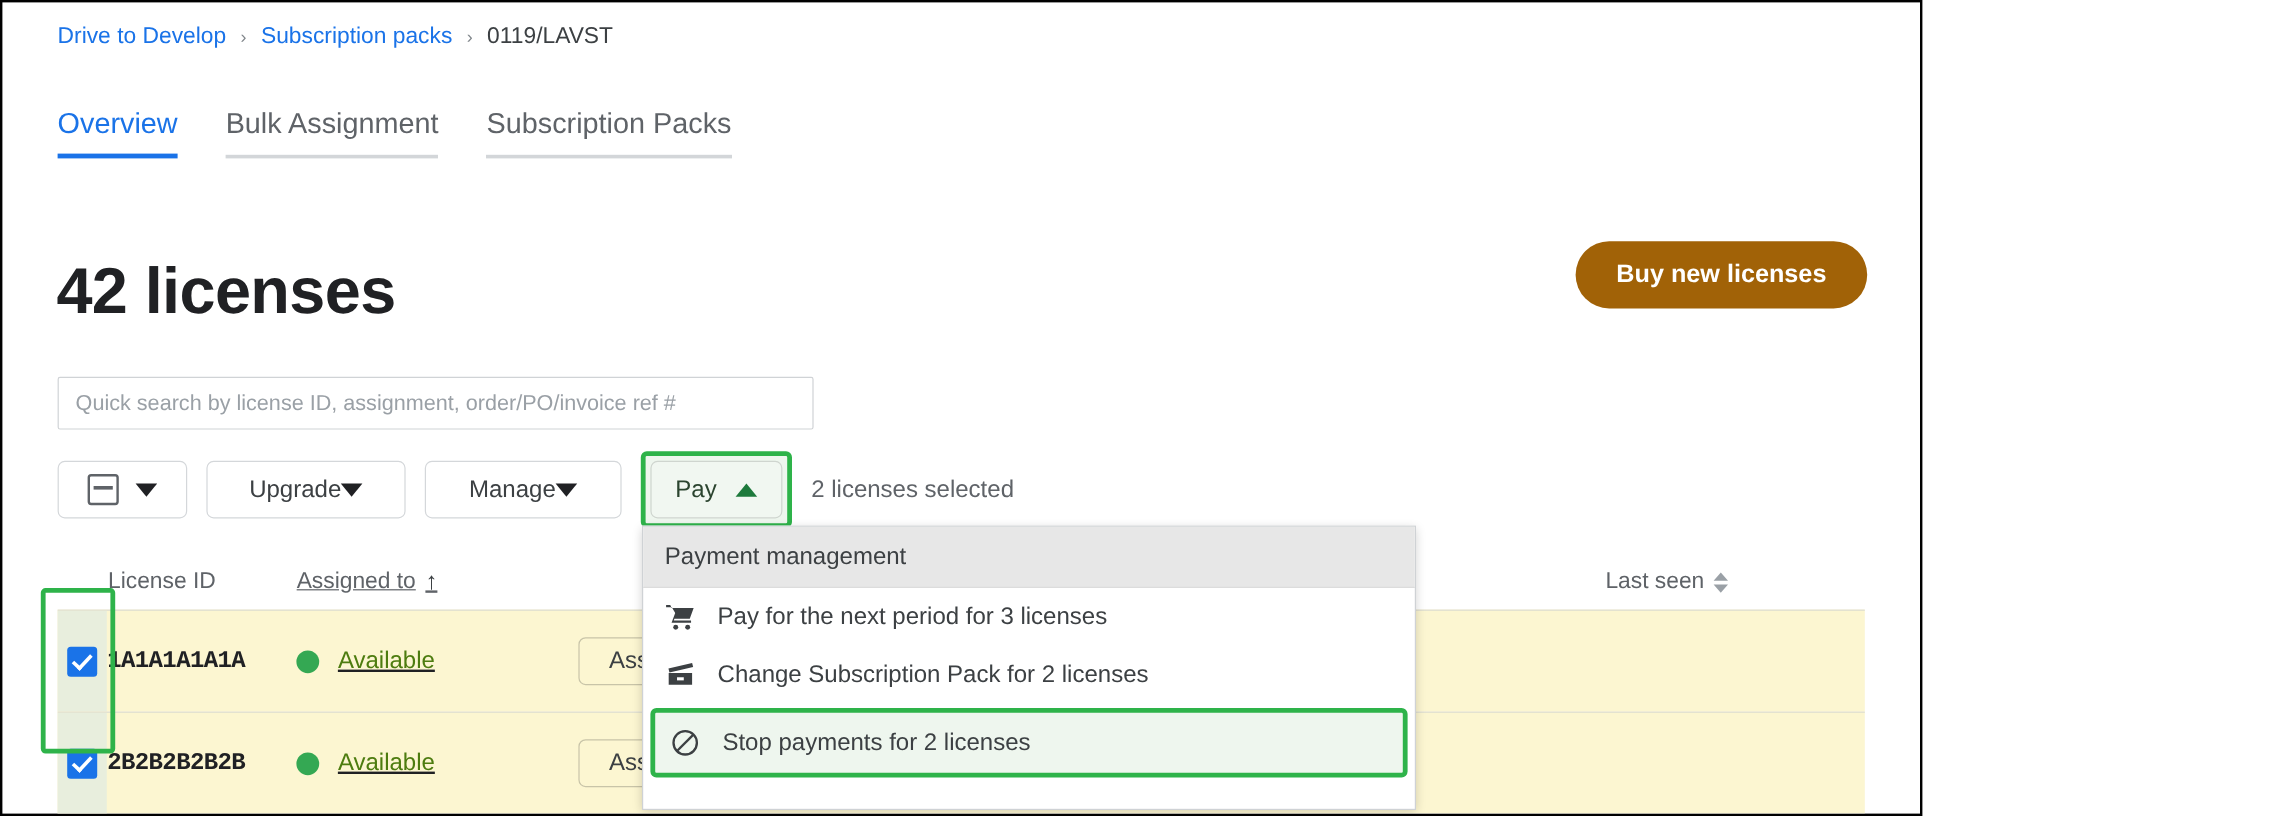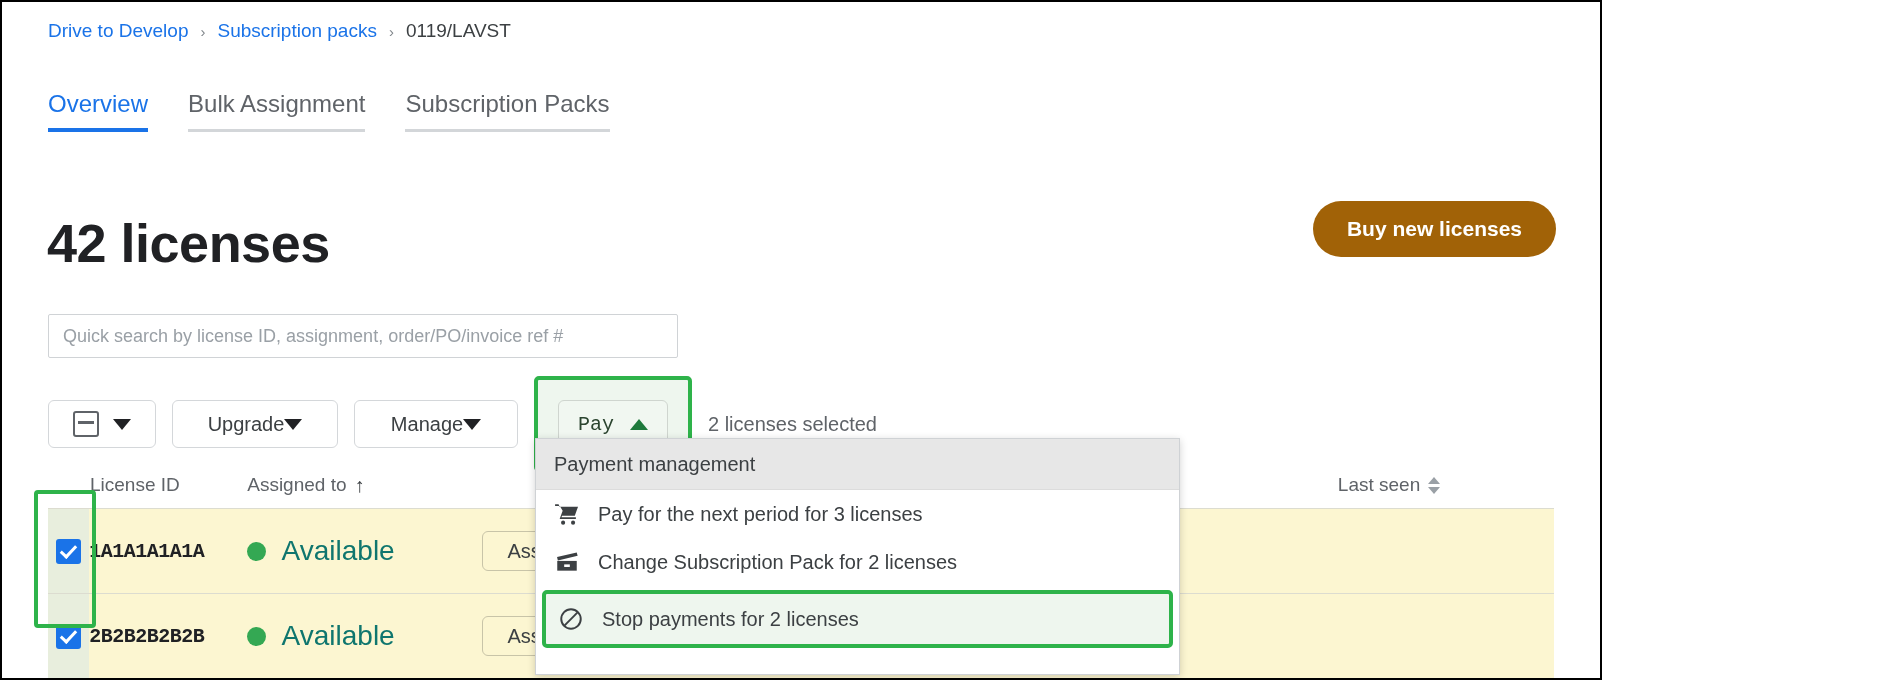--- a/index.html
+++ b/index.html
@@ -169,25 +169,24 @@
     position: absolute;
     left: 3px; right: 3px; top: 8px;
     height: 3px;
     background: #5f6368;
   }
 
   
   .pay-wrap {
     border: 4px solid #2eb34a;
     border-radius: 5px;
-    padding: 20px;
+    padding: 4px;
     background: #eef6ee;
     margin-right: 16px;
     display: inline-flex;
-    font-family: Liberation Mono, monospace;
   }
   .tb-btn.pay {
     width: 110px;
     margin-right: 0;
     background: #f1f7f1;
     border-color: #cfd5cf;
     color: #2b442f;
     gap: 16px;
   }
   .selected-count {
@@ -262,21 +261,21 @@
     color: #5f6368;
     padding-left: 42px;
   }
   .th {
     display: flex;
     align-items: center;
     gap: 8px;
     white-space: nowrap;
   }
   .c-id    { width: 160px; text-align: right; }
-  .c-asgn  { width: 240px; }
+  .c-asgn  { width: 240px; text-decoration: underline; }
   .c-assignbtn { width: 170px; }
   .c-pack  { width: 320px; }
   .c-team  { width: 380px; }
   .c-last  { width: 220px; }
 
   .sort-arrow-up {
     font-size: 20px;
     color: #3c4043;
     line-height: 1;
   }
@@ -341,21 +340,21 @@
     font-size: 20px;
     letter-spacing: -0.5px;
   }
   .dot {
     width: 19px; height: 19px;
     border-radius: 50%;
     background: #34a853;
     margin-right: 16px;
     flex: 0 0 19px;
   }
-  .avail { color: #0f766e; font-size: 28px; }
+  .avail { color: #4d7c0f; font-size: 20px; }
   .assign-btn {
     height: 40px;
     padding: 0 24px;
     border: 1px solid #c8c4a8;
     border-radius: 6px;
     background: transparent;
     font-family: inherit;
     font-size: 20px;
     color: #3c4043;
     cursor: pointer;

